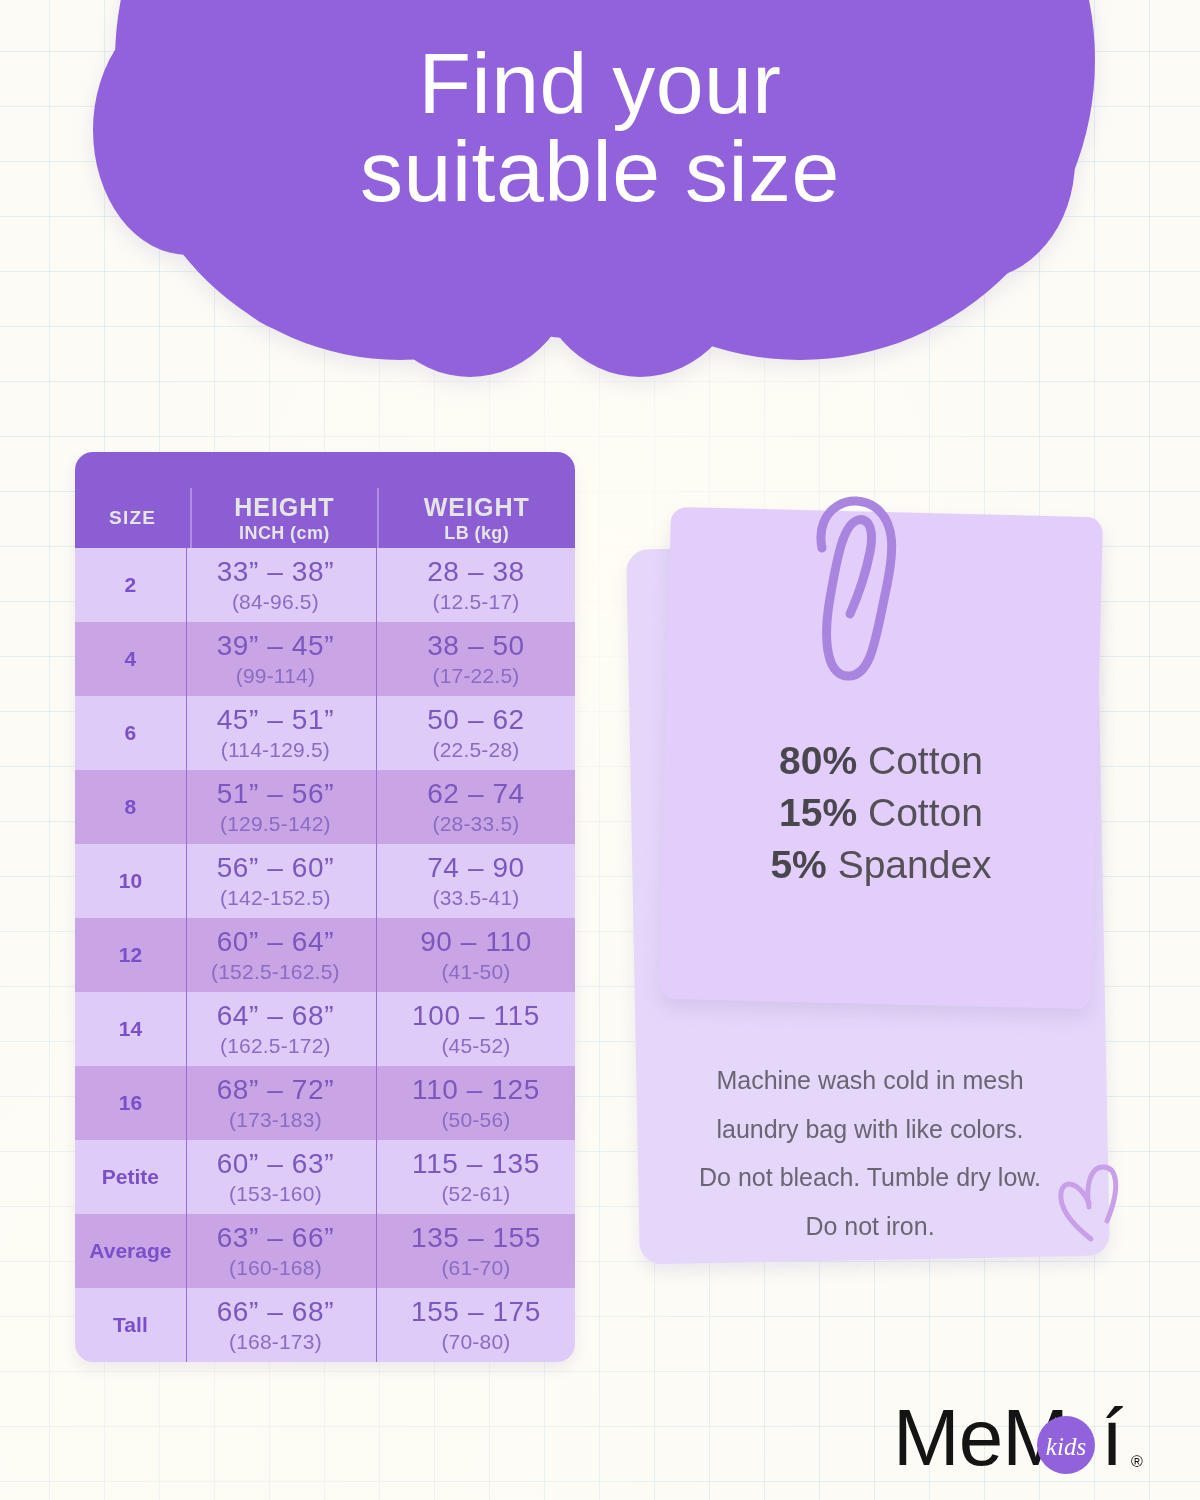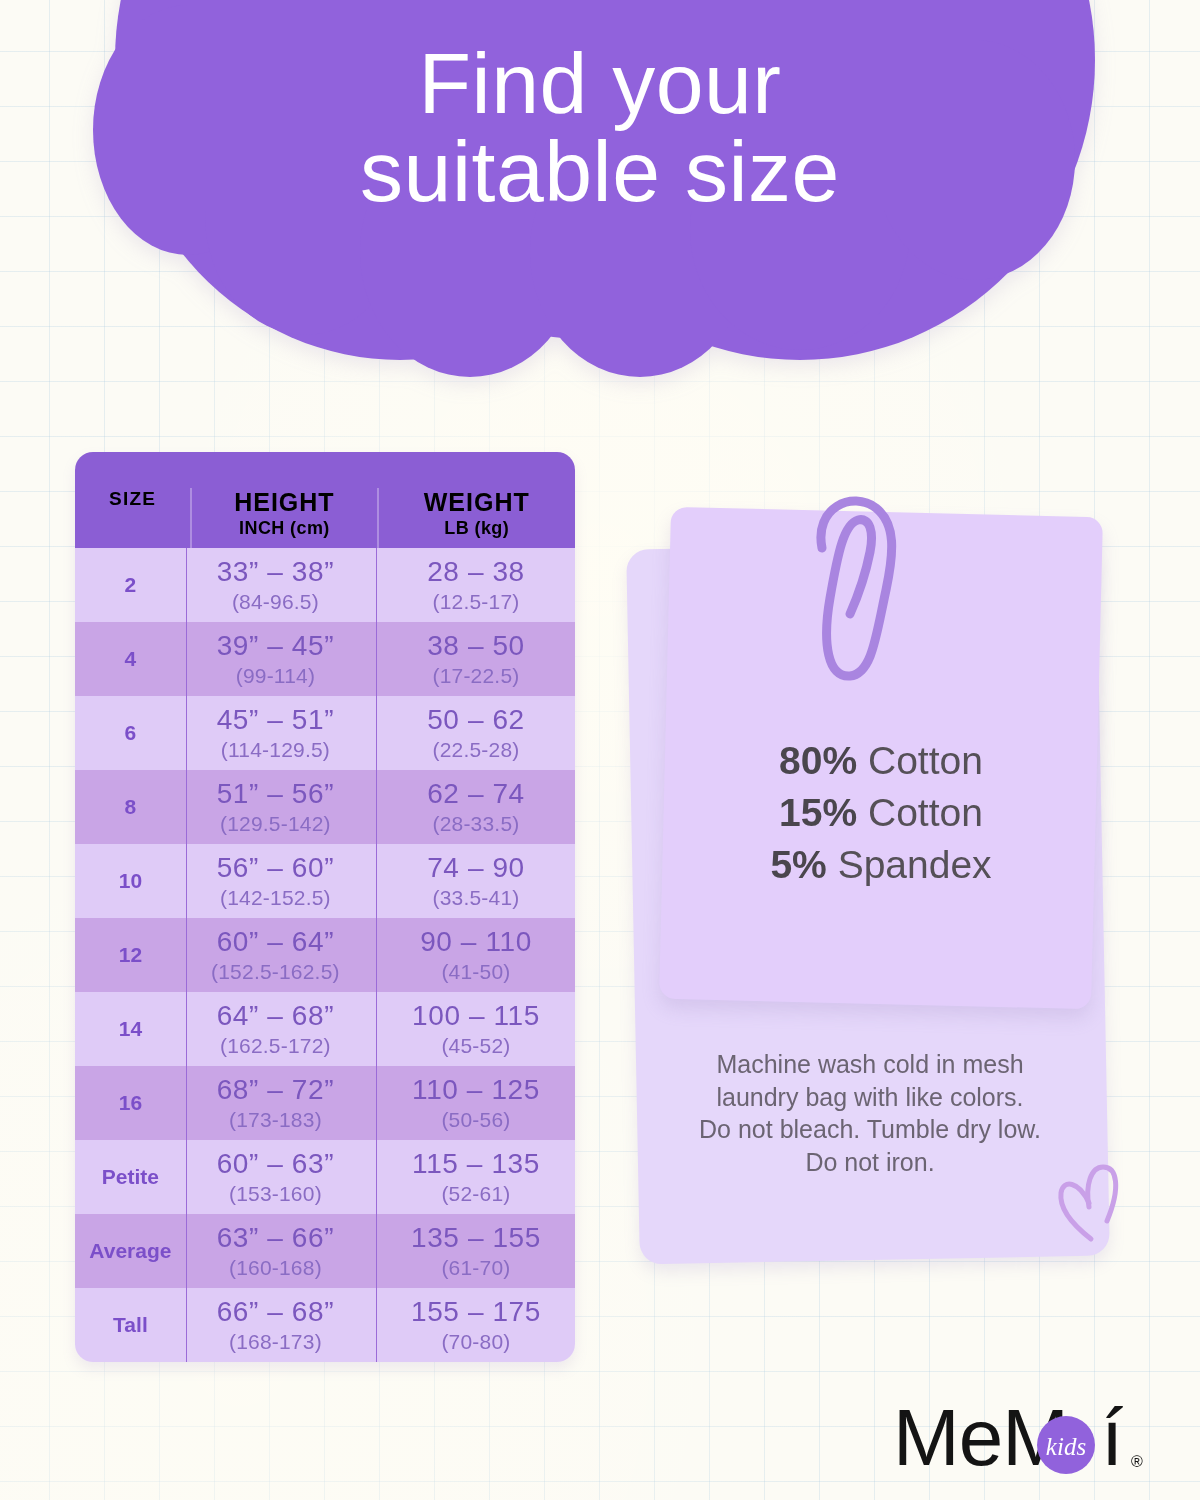--- a/index.html
+++ b/index.html
@@ -38,22 +38,22 @@
   .cloud-title span{display:block;}
 
   
   .size-table{
     position:absolute;left:75px;top:452px;width:500px;
     border-radius:18px;overflow:hidden;
     box-shadow:0 7px 14px rgba(150,130,190,.14);
   }
   .st-head{display:flex;background:#8B5ED4;height:96px;}
   .st-head .cell{
-    display:flex;flex-direction:column;align-items:center;justify-content:flex-start;
-    color:#000000;
+    display:flex;flex-direction:column;align-items:center;justify-content:center;
+    color:#e5e5e5;
     margin-top:36px;
   }
   .st-head .c1{width:122px;}
   .st-head .c2{width:195px;border-left:2px solid rgba(255,255,255,.30);}
   .st-head .c3{width:208px;border-left:2px solid rgba(255,255,255,.30);}
   .hd-main{font-size:25px;font-weight:bold;letter-spacing:1px;}
   .hd-sub{font-size:18px;font-weight:bold;letter-spacing:.4px;margin-top:1px;}
   .hd-only{font-size:19px;font-weight:bold;letter-spacing:1.2px;}
 
   .st-row{display:flex;height:74px;}
@@ -89,21 +89,21 @@
     text-align:center;line-height:1.33;
   }
   .comp-line{font-size:39px;color:#555057;font-weight:300;white-space:nowrap;}
   .comp-line b{font-weight:bold;color:#4A464D;}
 
   .care{
     position:absolute;left:650px;top:1048px;width:440px;
     text-align:center;font-size:25px;line-height:1.30;
     color:#6B6472;font-weight:300;
   }
-  .care span{display:block;}
+  .care span{display:block;margin-top:16px;}
   .heart{position:absolute;left:1055px;top:1163px;width:72px;height:82px;}
 
   
   .logo{position:absolute;left:893px;top:1395px;width:255px;height:92px;}
 </style>
 </head>
 <body>
 
 <div class="grid-bg"></div>
 <div class="grid-wash"></div>

